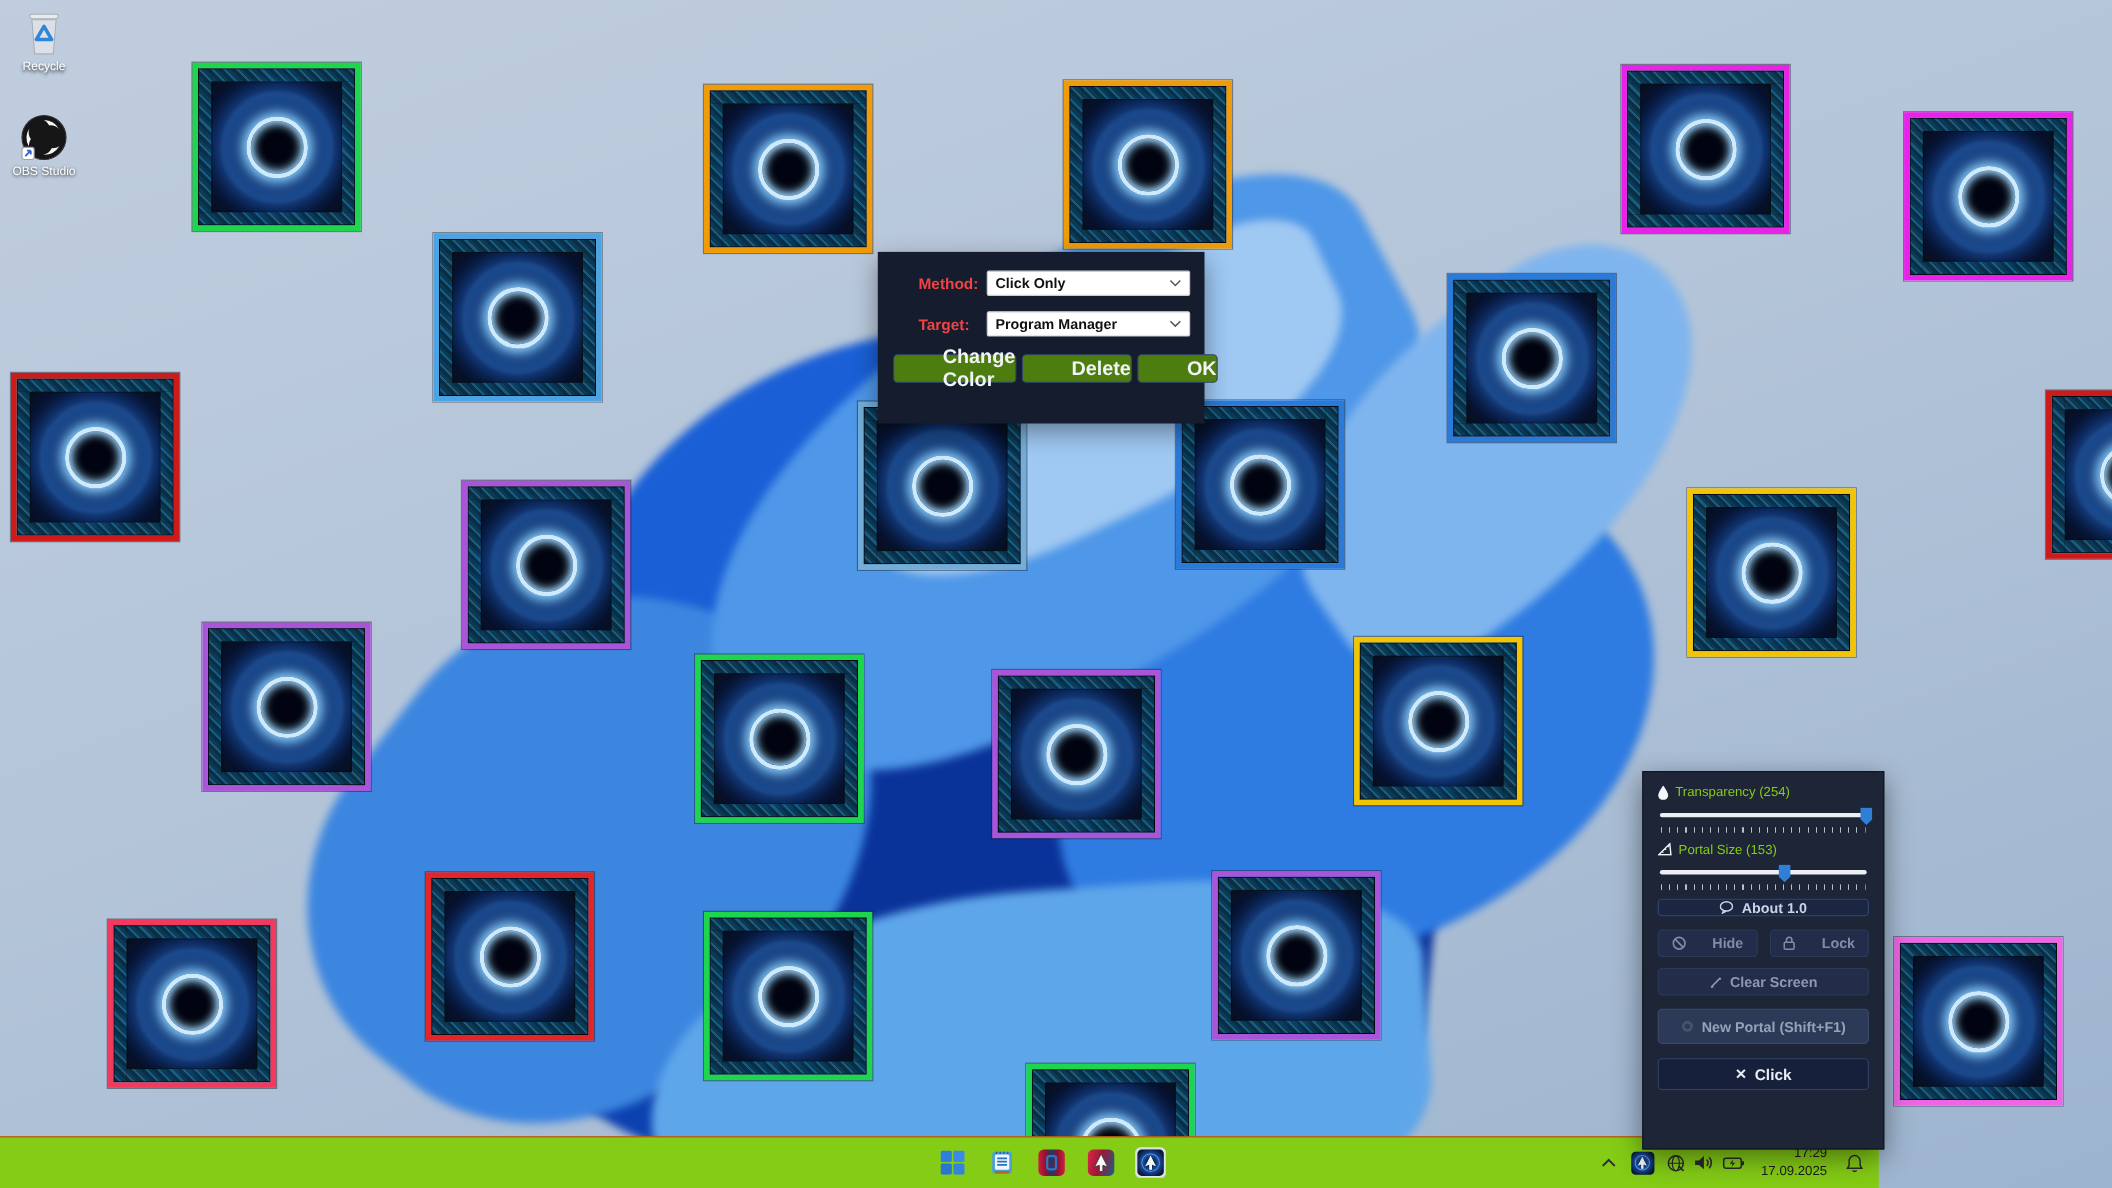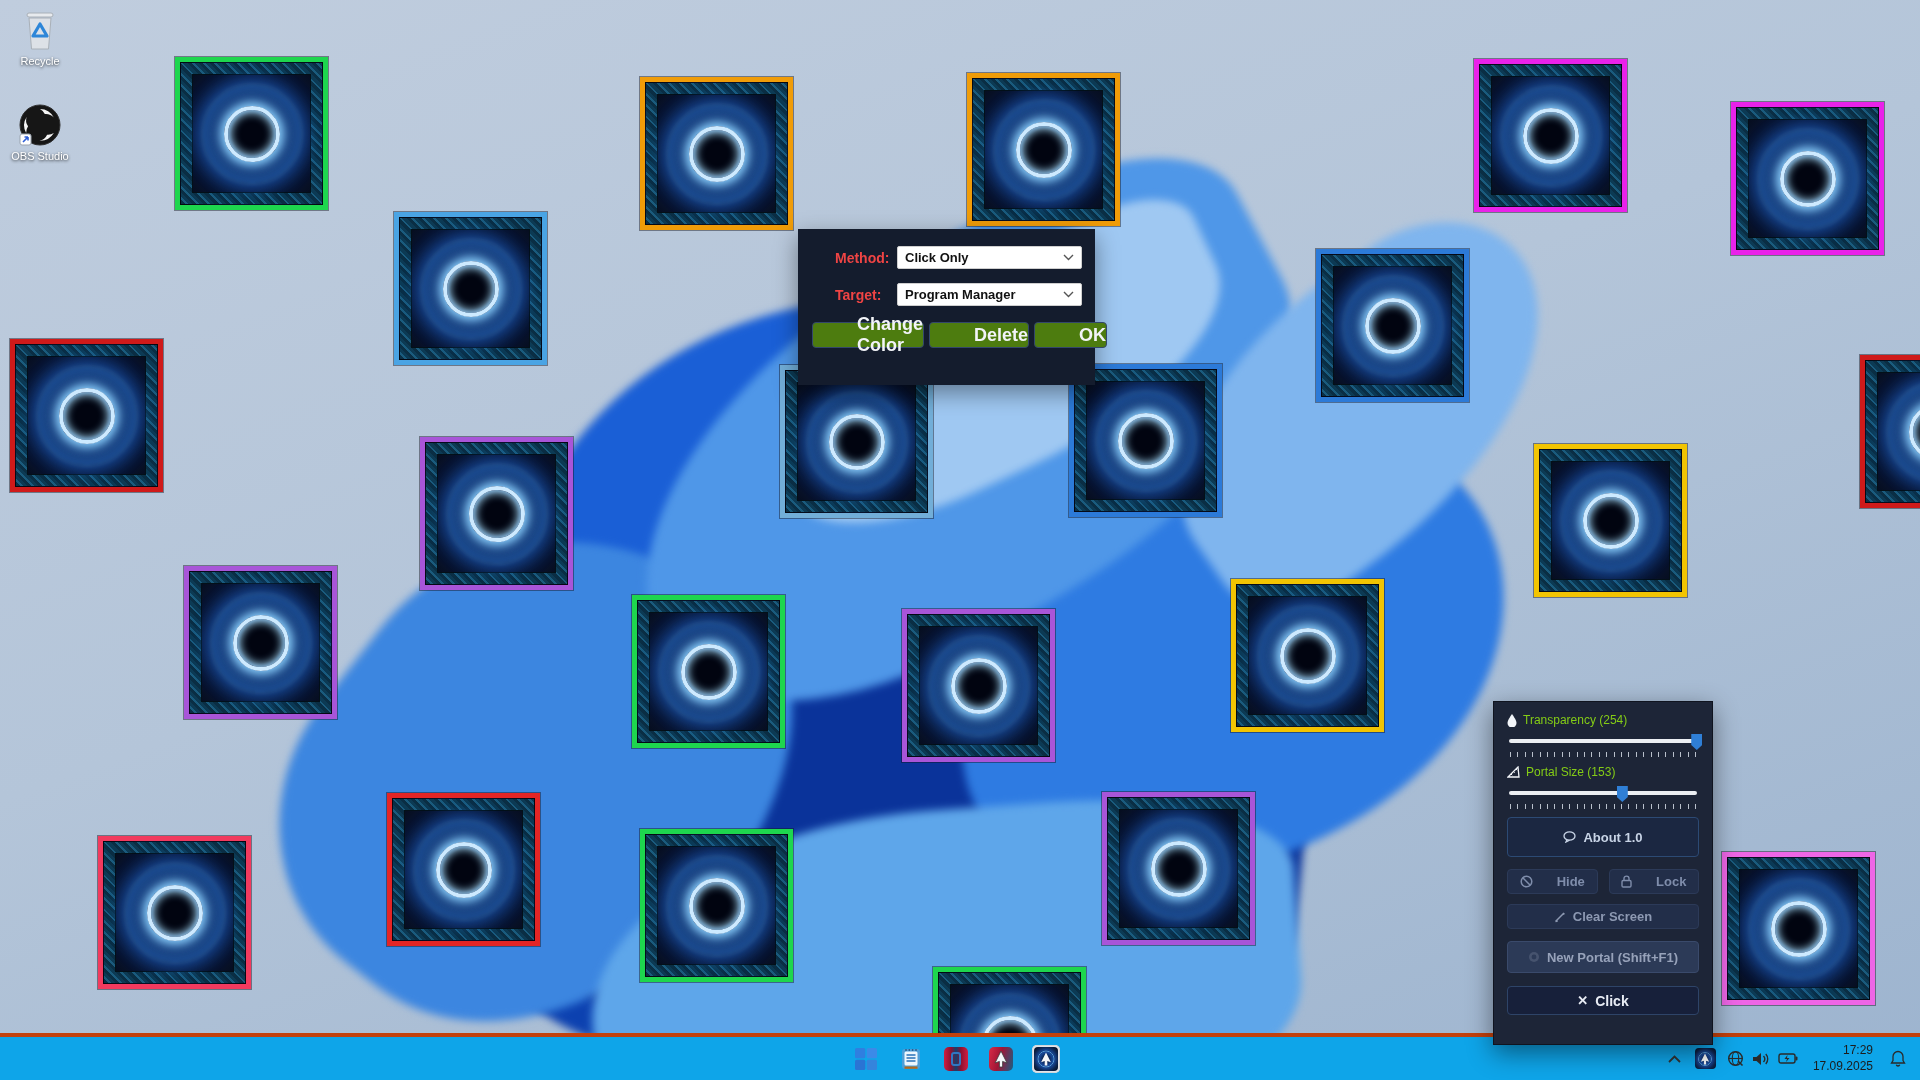--- a/index.html
+++ b/index.html
@@ -59,31 +59,31 @@
            border:1px solid #10141f; box-shadow:0 8px 24px rgba(0,0,0,.45); padding:11px 13px 12px 13px; color:#e6ebf2; }
   .pn-label { display:flex; align-items:center; gap:6px; font-size:12px; color:#84cc16; }
   .pn-slider { position:relative; height:22px; margin:7px 2px 6px 2px; }
   .pn-track { position:absolute; left:0; right:0; top:5px; height:4px; background:#eceff3; border-radius:2px; }
   .pn-thumb { position:absolute; top:0; width:11px; height:16px; background:#2f7fd6;
               clip-path:polygon(0 0,100% 0,100% 68%,50% 100%,0 68%); left:calc(var(--pct) - 5px); }
   .pn-ticks { position:absolute; left:1px; right:1px; top:18px; height:5px;
               background:repeating-linear-gradient(90deg,#b9c0cc 0 1px,rgba(0,0,0,0) 1px 7.4px); }
   .pn-btn { display:flex; align-items:center; justify-content:center; gap:7px; background:#222e49;
             border:1px solid #2c3a58; border-radius:4px; font-weight:bold; font-size:13px; color:#7f8dab; cursor:pointer; }
-  .pn-about { height:40px; margin-top:9px; background:#1b2741; border-color:#2c4a74; color:#c8d4e6; }
+  .pn-about { height:16px; margin-top:9px; background:#1b2741; border-color:#2c4a74; color:#c8d4e6; }
   .pn-duo { display:flex; gap:11px; margin-top:12px; }
   .pn-duo .pn-btn { flex:1; height:25px;gap:24px; }
   .pn-clear { height:25px; margin-top:10px; color:#8d99b2; }
   .pn-new { height:32px; margin-top:12px; background:#2c3a57; border-color:#3a4a6b; color:#97a2ba; }
   .pn-exit { height:29px; margin-top:13px; background:#17203a; border-color:#2e4468; color:#e8ecf4; font-size:14px; }
   .x-glyph { font-weight:bold; font-size:13px; }
 
   
-  .taskbar { position:absolute; left:0; top:1033px; width:1920px; height:47px; background:#0ea5e9;
-             border-top:4px solid #c2410c; z-index:15; }
+  .taskbar { position:absolute; left:0; top:1033px; width:1708px; height:47px; background:#84cc16;
+             border-top:1px solid #c2410c; z-index:15; }
   .tb-center { position:absolute; left:852px; top:0; height:100%; display:flex; align-items:center; gap:17px; }
   .tb-icon { width:28px; height:28px; display:flex; align-items:center; justify-content:center; border-radius:5px; cursor:pointer; }
   .tb-icon.active { background:#e2e5e9; box-shadow:inset 0 0 0 1px #d2d6db; }
   .tb-tray { position:absolute; right:10px; top:0; height:100%; display:flex; align-items:center; gap:9px; }
   .tray-clock { display:flex; flex-direction:column; align-items:flex-end; font-size:12px; color:#1c1c1c; line-height:1.3; margin:0 4px; }
 
   .appicon { width:24px; height:24px; border-radius:5px; position:relative; overflow:hidden; }
   .ic-doc   { background:linear-gradient(90deg,#d01d3f 0%,#8c1030 30%,#14406e 50%,#8c1030 70%,#d01d3f 100%); }
   .ic-doc i { position:absolute; left:7px; top:5px; width:10px; height:14px; border:2.5px solid #2f77c4; border-radius:3px; }
   .ic-cursor{ background:linear-gradient(105deg,#d92b47 0%,#a11535 45%,#176084 100%); }

